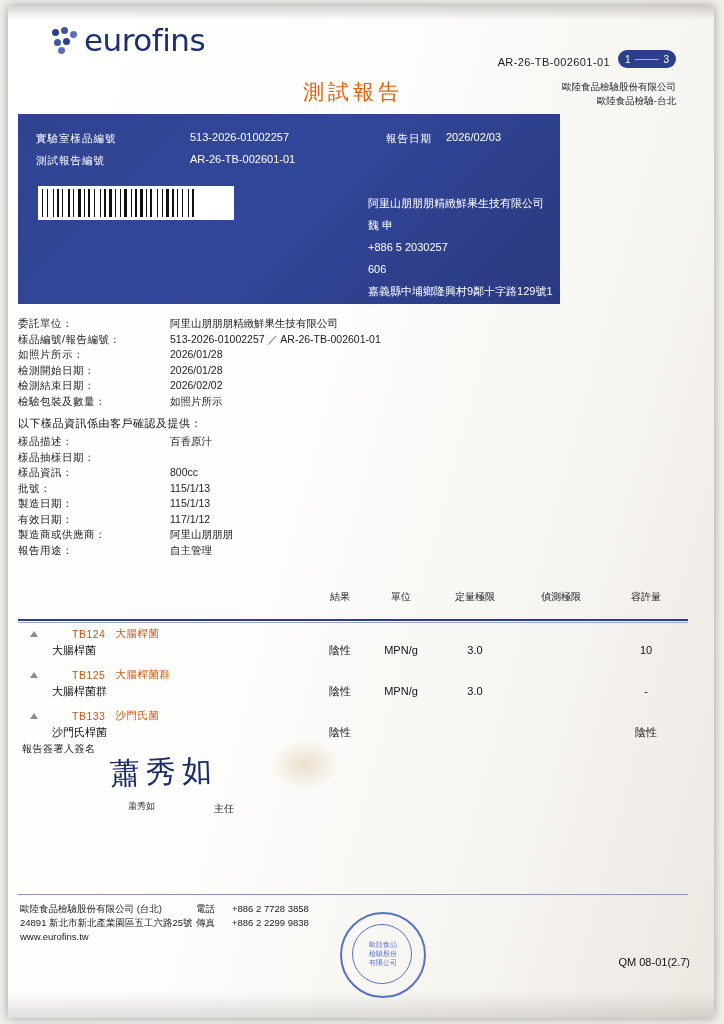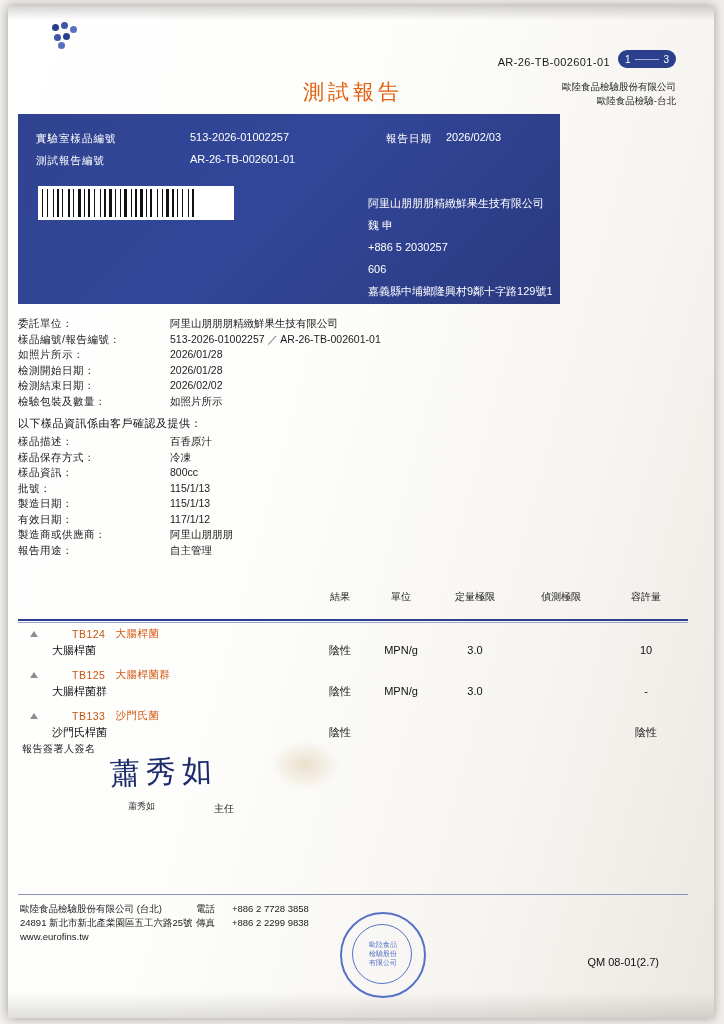--- a/index.html
+++ b/index.html
@@ -294,41 +294,42 @@
   }
   .stamp .ctr {
     position: absolute;
     left: 0; right: 0; top: 26px;
     text-align: center;
     font-size: 7px;
     line-height: 9px;
   }
   .qm {
     position: absolute;
-    right: 47px; top: 956px;
+    right: 16px; top: 956px;
     font-size: 11px;
     color: #111;
   }
 </style>
 </head>
 <body>
 
 <div class="page">
   <div class="paper"></div>
   <div class="content">
 
     <div class="logo-wrap">
       <span class="logo-mark">
         <i></i>
           <i></i>
           <i></i>
           <i></i>
           <i></i>
           <i></i>
       </span>
+      <span class="logo-text">eurofins</span>
     </div>
 
     <div class="doc-no">AR-26-TB-002601-01</div>
 
     <div class="page-pill">
       <span>1</span>
       <span class="sep"></span>
       <span>3</span>
     </div>
 
@@ -446,22 +447,22 @@
             <div class="v">如照片所示</div>
           </div>
         </div>
       <div class="section-note">以下樣品資訊係由客戶確認及提供：</div>
       <div id="info2">
           <div class="info-row">
             <div class="k">樣品描述：</div>
             <div class="v">百香原汁</div>
           </div>
           <div class="info-row">
-            <div class="k">樣品保存方式：</div>
-            <div class="v">冷凍</div>
+            <div class="k">樣品抽樣日期：</div>
+            <div class="v"></div>
           </div>
           <div class="info-row">
             <div class="k">樣品資訊：</div>
             <div class="v">800cc</div>
           </div>
           <div class="info-row">
             <div class="k">批號：</div>
             <div class="v">115/1/13</div>
           </div>
           <div class="info-row">

